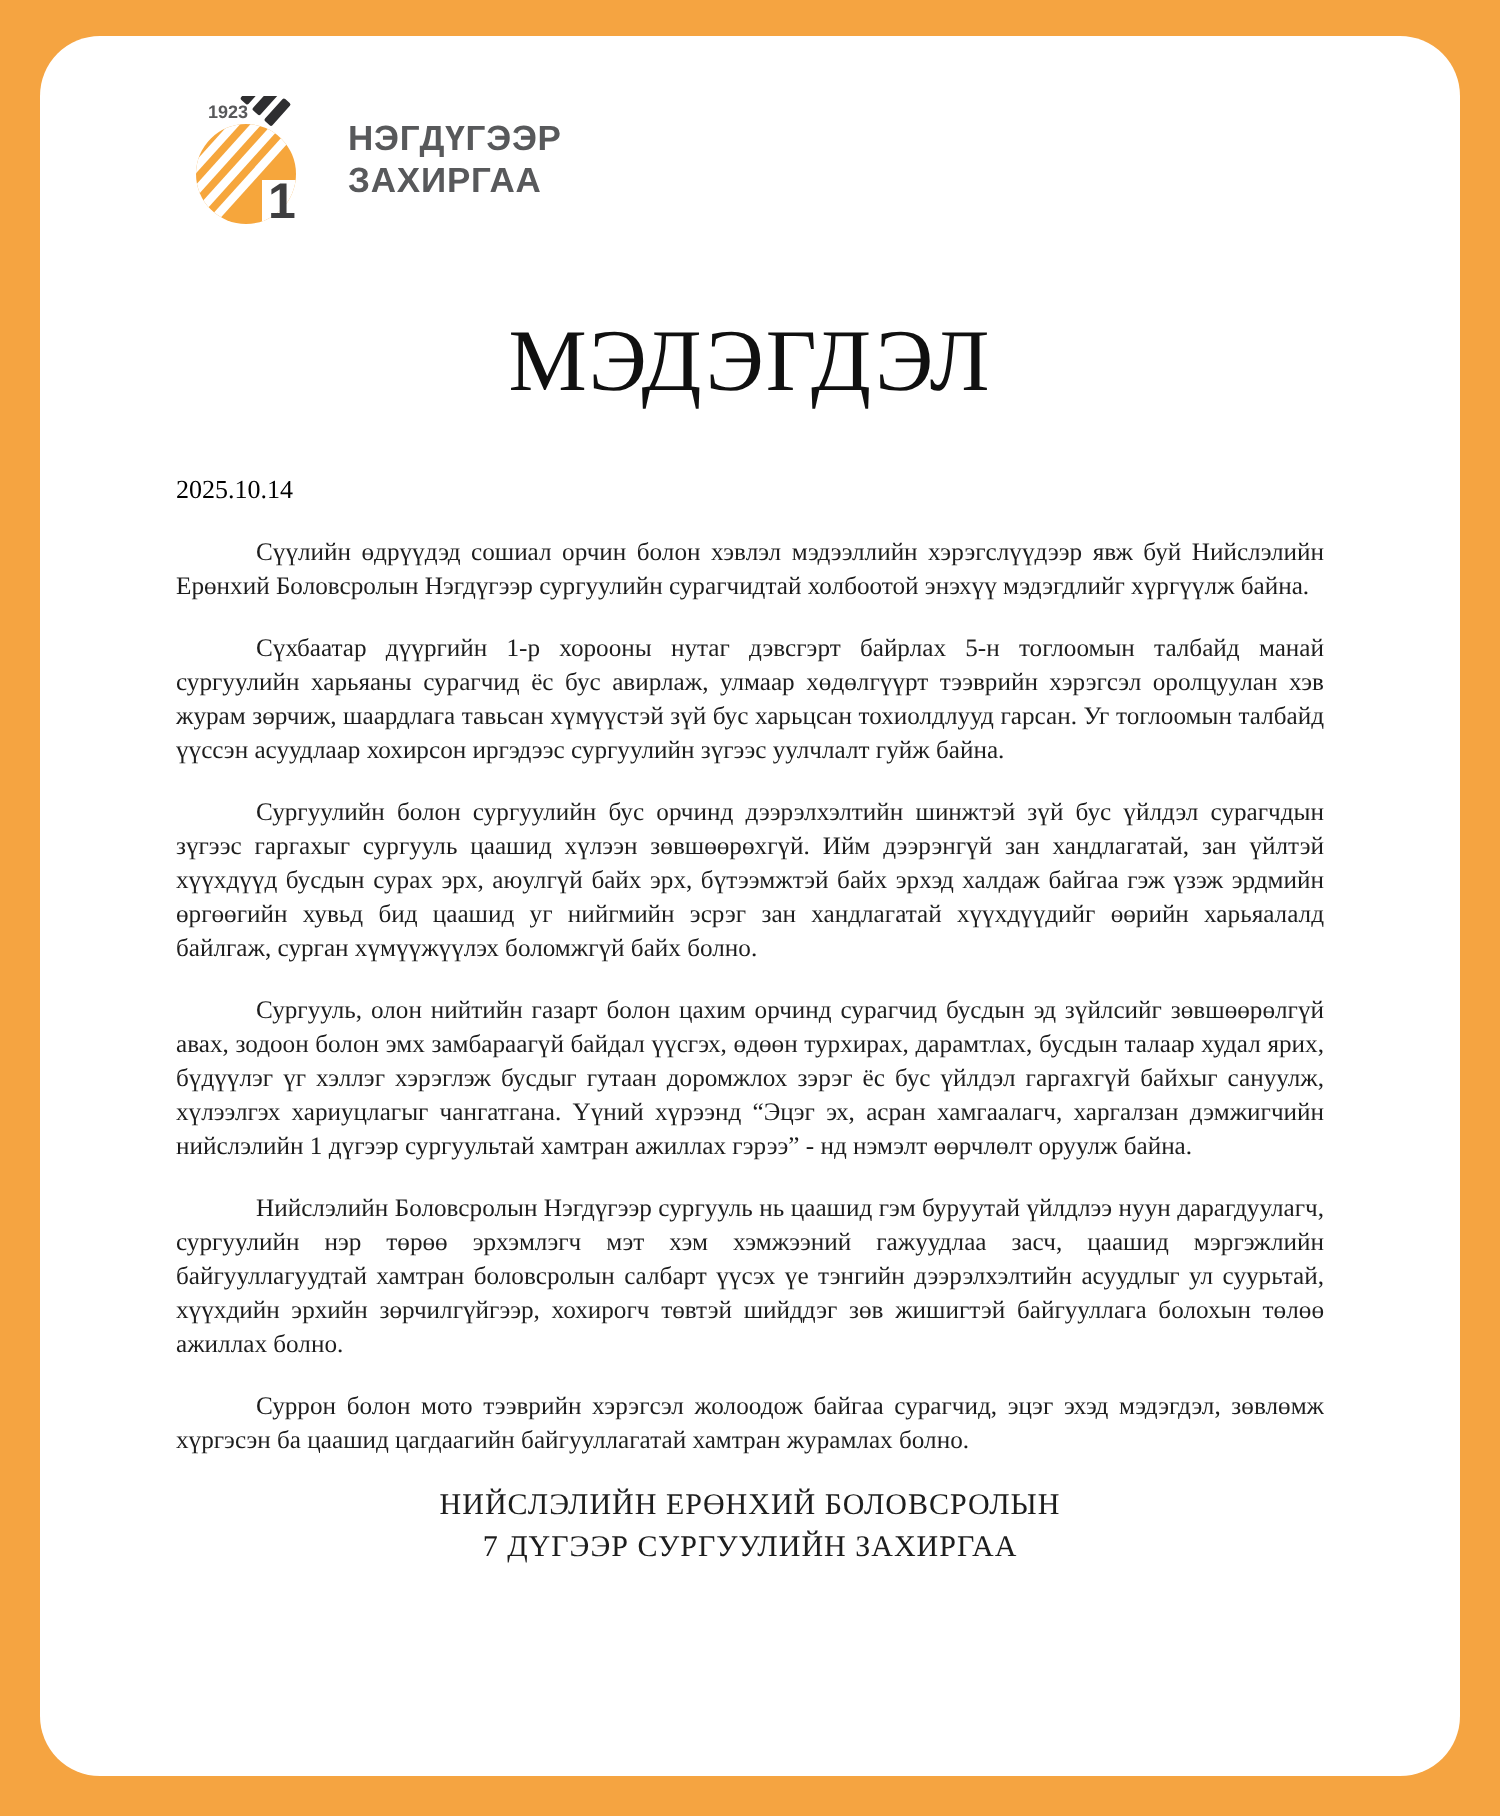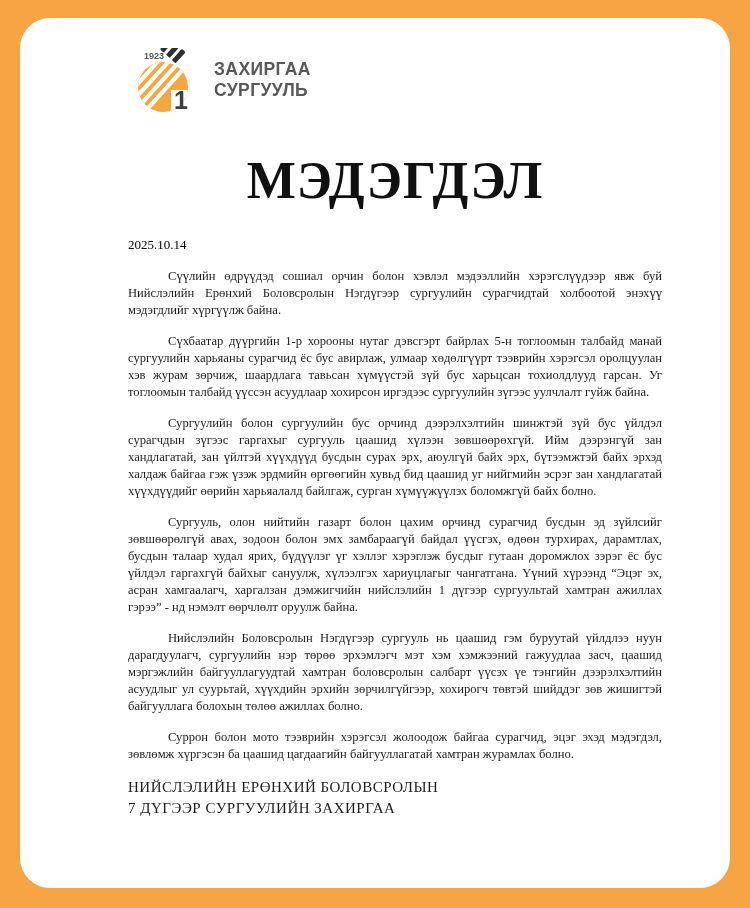--- a/index.html
+++ b/index.html
@@ -21,21 +21,21 @@
   }
   .card {
     position: absolute;
     left: 20px;
     top: 18px;
     width: 710px;
     height: 870px;
     background: var(--card, #FFFFFF);
     border-radius: 30px;
     box-sizing: border-box;
-    padding: 30px 68px 0 108px;
+    padding: 30px 68px 0 68px;
   }
   .letterhead {
     display: flex;
     align-items: flex-start;
     height: 66px;
     margin-left: 4px;
   }
   .logo-wrap {
     width: 74px;
     height: 66px;
@@ -47,23 +47,23 @@
     font-size: 17.5px;
     line-height: 21px;
     letter-spacing: 0.4px;
     color: #58595B;
     margin-top: 11px;
     margin-left: 8px;
   }
   .doc-title {
     margin: 42px 0 0 0;
     text-align: center;
-    font-size: 52px;
+    font-size: 44px;
     line-height: 50px;
-    font-weight: bold;
+    font-weight: normal;
     letter-spacing: 1px;
     color: #101010;
   }
   .doc-date {
     margin-top: 30px;
     font-size: 13px;
     line-height: 17px;
     color: #000000;
   }
   .doc-body {
@@ -72,21 +72,21 @@
   .doc-body p {
     margin: 0 0 14px 0;
     font-size: 12.6px;
     line-height: 17px;
     text-align: justify;
     text-indent: 40px;
     color: #1d1d1d;
   }
   .doc-footer {
     margin-top: 6px;
-    text-align: left;
+    text-align: center;
     font-size: 15px;
     line-height: 21px;
     letter-spacing: 0.5px;
     color: #1d1d1d;
     font-family: Liberation Serif, serif;
   }
   .logo-year {
     font-family: "Liberation Sans", sans-serif;
     font-weight: bold;
   }
@@ -122,22 +122,22 @@
           </g>
           <g transform="rotate(-48 31 39)" fill="#2E2E30">
             <rect x="57" y="11.5" width="15" height="5" rx="1"></rect>
             <rect x="57" y="19.5" width="17" height="5" rx="1"></rect>
             <rect x="57" y="27.5" width="15" height="5" rx="1"></rect>
           </g>
           <text class="logo-one" x="42" y="61" font-size="25" fill="#3E3E40">1</text>
         </svg>
       </div>
       <div class="school-name">
+        <div>НЭГДҮГЭЭР</div>
         <div>ЗАХИРГАА</div>
-        <div>СУРГУУЛЬ</div>
       </div>
     </div>
 
     <h1 class="doc-title">МЭДЭГДЭЛ</h1>
 
     <div class="doc-date">2025.10.14</div>
 
     <div class="doc-body">
       <p>Сүүлийн өдрүүдэд сошиал орчин болон хэвлэл мэдээллийн хэрэгслүүдээр явж буй Нийслэлийн Ерөнхий Боловсролын Нэгдүгээр сургуулийн сурагчидтай холбоотой энэхүү мэдэгдлийг хүргүүлж байна.</p>
       <p>Сүхбаатар дүүргийн 1-р хорооны нутаг дэвсгэрт байрлах 5-н тоглоомын талбайд манай сургуулийн харьяаны сурагчид ёс бус авирлаж, улмаар хөдөлгүүрт тээврийн хэрэгсэл оролцуулан хэв журам зөрчиж, шаардлага тавьсан хүмүүстэй зүй бус харьцсан тохиолдлууд гарсан. Уг тоглоомын талбайд үүссэн асуудлаар хохирсон иргэдээс сургуулийн зүгээс уулчлалт гуйж байна.</p>

